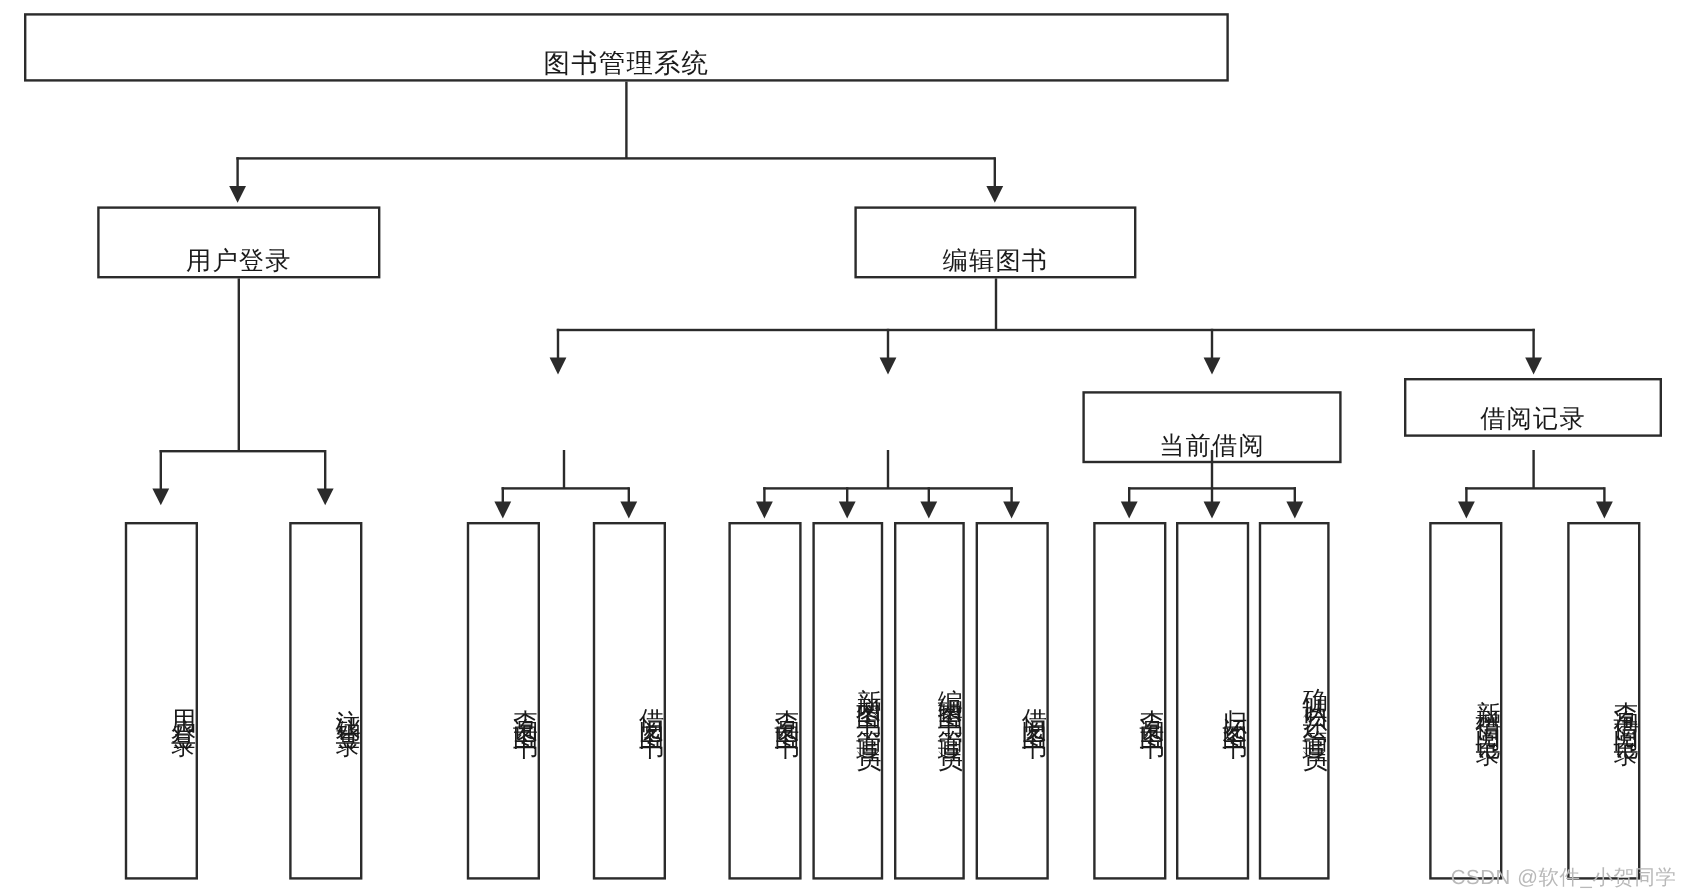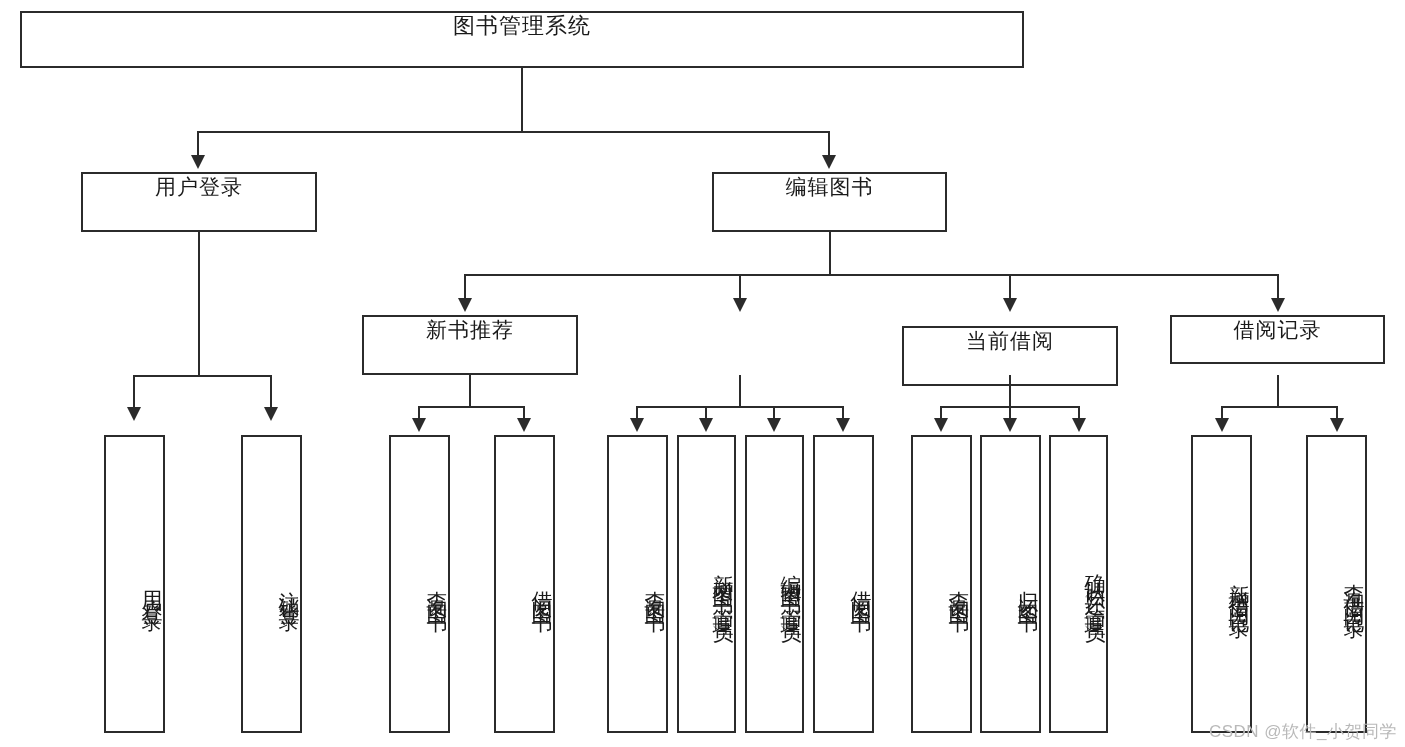--- a/index.html
+++ b/index.html
@@ -18,21 +18,21 @@
     background: #ffffff;
     overflow: hidden;
   }
   
   .node {
     position: absolute;
     box-sizing: border-box;
     background: #ffffff;
     border: 2px solid #2b2b2b;
     display: flex;
-    align-items: flex-start;
+    align-items: flex-end;
     justify-content: center;
     color: #1a1a1a;
   }
   .node.h {
     font-size: 21px;
     letter-spacing: 1px;
     line-height: 1.2;
   }
   .node.root {
     font-size: 22px;
@@ -117,23 +117,20 @@
   <div class="edge hline" style="left:464px; top:274px; width:815px; height:2px;"></div>
   <div class="edge vline" style="left:464px; top:274px; width:2px; height:26px;"></div>
   <div class="arrow" style="left:458px; top:298px;"></div>
   <div class="edge vline" style="left:739px; top:274px; width:2px; height:26px;"></div>
   <div class="arrow" style="left:733px; top:298px;"></div>
   <div class="edge vline" style="left:1009px; top:274px; width:2px; height:26px;"></div>
   <div class="arrow" style="left:1003px; top:298px;"></div>
   <div class="edge vline" style="left:1277px; top:274px; width:2px; height:26px;"></div>
   <div class="arrow" style="left:1271px; top:298px;"></div>
 
-  <div class="node h" style="left:362px; top:315px; width:216px; height:60px;">
-    <span>新书推荐</span>
-  </div>
   <div class="node h" style="left:902px; top:326px; width:216px; height:60px;">
     <span>当前借阅</span>
   </div>
   <div class="node h" style="left:1170px; top:315px; width:215px; height:49px;">
     <span>借阅记录</span>
   </div>
 
   <div class="edge vline" style="left:469px; top:375px; width:2px; height:32px;"></div>
   <div class="edge hline" style="left:418px; top:406px; width:106px; height:2px;"></div>
   <div class="edge vline" style="left:418px; top:406px; width:2px; height:14px;"></div>

